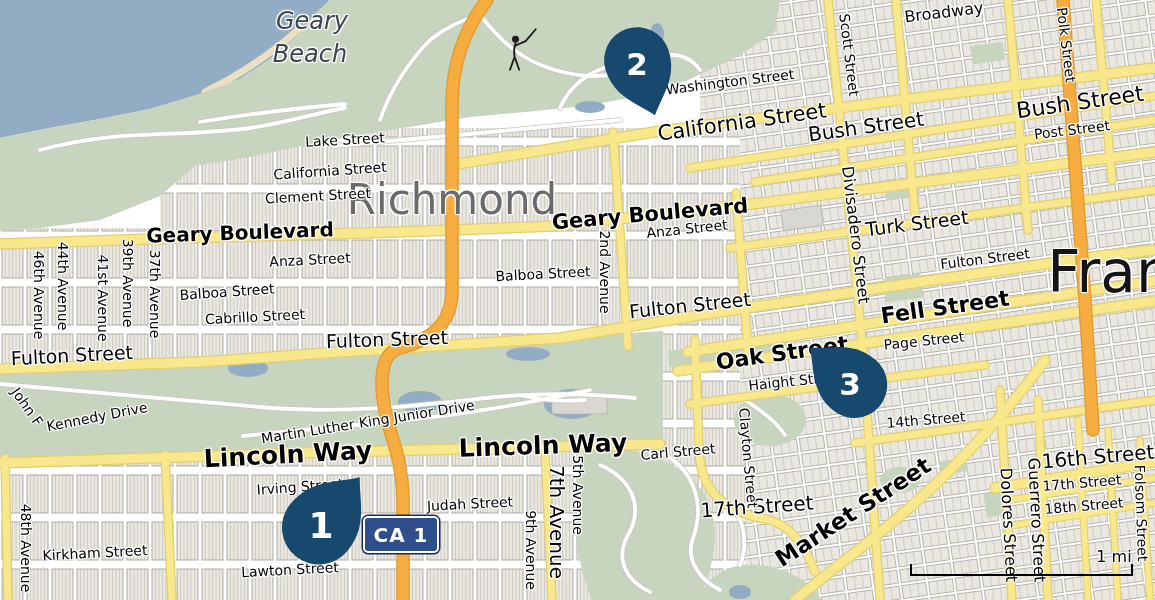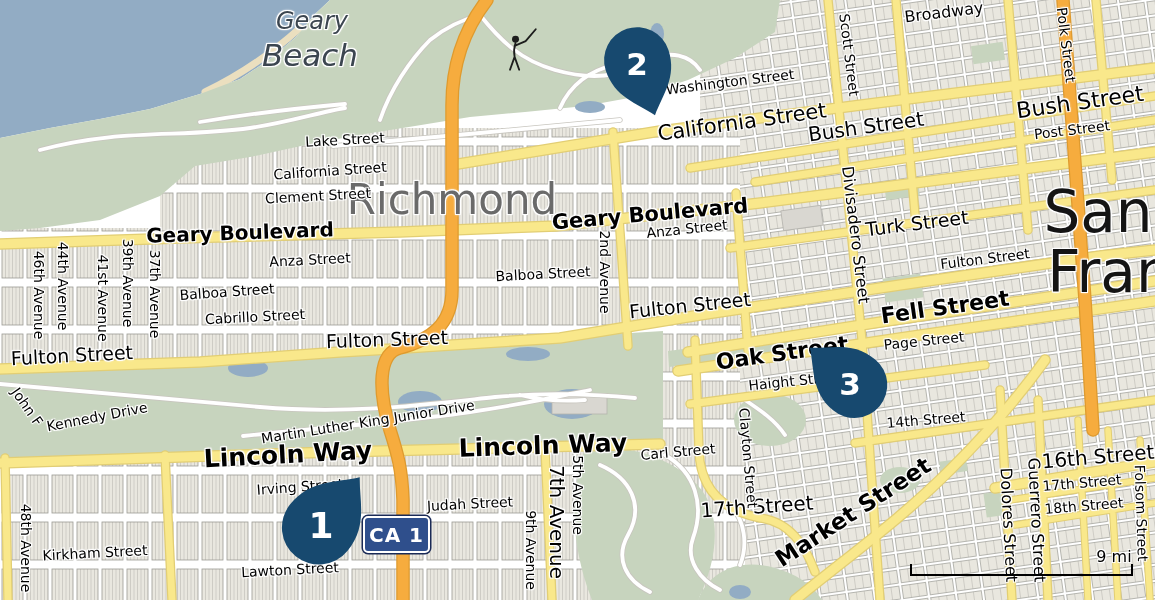--- a/index.html
+++ b/index.html
@@ -20,21 +20,21 @@
   .bldg{fill:#d9d7d1;stroke:#b5b3ad;stroke-width:0.8;}
   .sand{stroke:#ebdfbf;fill:none;stroke-linecap:round;}
   .pin{fill:var(--c-pin);}
   .golfer{stroke:#1d1d1d;fill:none;stroke-width:2;stroke-linecap:round;stroke-linejoin:round;}
   .golfer-head{fill:#1d1d1d;stroke:none;}
   .lbl{position:absolute;white-space:pre;color:#000;line-height:1.05;
        transform:translate(-50%,-50%) rotate(var(--r,0deg));
        text-shadow:1px 1px 0 #fff,-1px 1px 0 #fff,1px -1px 0 #fff,-1px -1px 0 #fff,0 0 3px #fff,0 0 3px #fff;}
   .pin-num{position:absolute;color:#fff;font-weight:bold;transform:translate(-50%,-54%);
        font-family:"DejaVu Sans","Liberation Sans",sans-serif;}
-  #shield{position:absolute;left:363px;top:516px;width:67px;height:37px;box-sizing:border-box;
+  #shield{position:absolute;left:363px;top:516px;width:76px;height:37px;box-sizing:border-box;
        background:var(--c-shield);border:2.5px solid #fff;border-radius:5px;
        box-shadow:0 0 0 1.5px var(--c-shieldoutline);display:flex;align-items:center;justify-content:center;
        color:#fff;font-weight:bold;font-size:20px;letter-spacing:1px;}
   #scalebar{position:absolute;left:910px;top:564px;width:219px;height:10px;
        border-bottom:2.5px solid #000;border-left:2.5px solid #000;border-right:2.5px solid #000;}
   #scale-label{position:absolute;left:1114px;top:556px;font-size:16px;color:#000;
        transform:translate(-50%,-50%);
        text-shadow:1px 1px 0 #fff,-1px 1px 0 #fff,1px -1px 0 #fff,-1px -1px 0 #fff,0 0 3px #fff;}
   #attribution{position:absolute;left:4px;top:567px;font-size:17px;color:#000;
        text-shadow:1px 1px 0 #fff,-1px 1px 0 #fff,1px -1px 0 #fff,-1px -1px 0 #fff,0 0 3px #fff;}
@@ -111,23 +111,22 @@
     <path class="ro" stroke-width="11" d="M487,0 C460,35 452,70 452,105 L452,290 C452,325 430,340 400,348 C378,353 378,390 390,430 C398,455 402,470 403,500 L403,600 M1063,0 L1085,300 L1093,430"></path>
 
     <g transform="translate(510,32) scale(0.92)">
       <circle class="golfer-head" cx="6" cy="8" r="3.8"></circle>
       <path class="golfer" d="M6,12 C4,18 4,22 5,27 M5,27 L0,41 M5,27 L10,41 M5,15 L17,10 M17,10 L28,-3"></path>
     </g>
   </svg>
 
   <div id="labels">
       <span class="lbl" style="left: 312px; top: 22px; font-size: 24px; color: rgb(60, 70, 80); font-style: italic; --r: 0deg;">Geary</span>
-      <span class="lbl" style="left: 310px; top: 55px; font-size: 31px; color: rgb(60, 70, 80); font-style: italic; --r: 0deg;">Beach</span>
+      <span class="lbl" style="left: 310px; top: 55px; font-size: 24px; color: rgb(60, 70, 80); font-style: italic; --r: 0deg;">Beach</span>
       <span class="lbl" style="left: 452px; top: 200px; font-size: 42px; color: rgb(106, 106, 106); --r: 0deg;">Richmond</span>
-      <span class="lbl" style="left: 1098px; top: 212px; font-size: 58px; color: rgb(20, 20, 20); --r: 0deg;">San</span>
       <span class="lbl" style="left: 1110px; top: 272px; font-size: 58px; color: rgb(20, 20, 20); --r: 0deg;">Fran</span>
       <span class="lbl" style="left: 345px; top: 140px; font-size: 14px; --r: -3deg;">Lake Street</span>
       <span class="lbl" style="left: 330px; top: 171px; font-size: 14px; --r: -4deg;">California Street</span>
       <span class="lbl" style="left: 318px; top: 196px; font-size: 14px; --r: -3deg;">Clement Street</span>
       <span class="lbl" style="left: 240px; top: 233px; font-size: 20px; font-weight: 700; --r: -2deg;">Geary Boulevard</span>
       <span class="lbl" style="left: 310px; top: 260px; font-size: 14px; --r: -3deg;">Anza Street</span>
       <span class="lbl" style="left: 227px; top: 292px; font-size: 14px; --r: -4deg;">Balboa Street</span>
       <span class="lbl" style="left: 255px; top: 317px; font-size: 14px; --r: -3deg;">Cabrillo Street</span>
       <span class="lbl" style="left: 72px; top: 356px; font-size: 19px; --r: -3deg;">Fulton Street</span>
       <span class="lbl" style="left: 39px; top: 295px; font-size: 14px; --r: 90deg;">46th Avenue</span>
@@ -194,16 +193,16 @@
     </g>
   </svg>
 
   <span class="pin-num" style="left:321px;top:527px;font-size:36px;">1</span>
   <span class="pin-num" style="left:637px;top:65px;font-size:31px;">2</span>
   <span class="pin-num" style="left:850px;top:385px;font-size:31px;">3</span>
 
   <div id="shield">CA 1</div>
 
   <div id="scalebar"></div>
-  <span id="scale-label">9 mi</span>
+  <span id="scale-label">1 mi</span>
 
 
 </div>
 
 </body></html>

